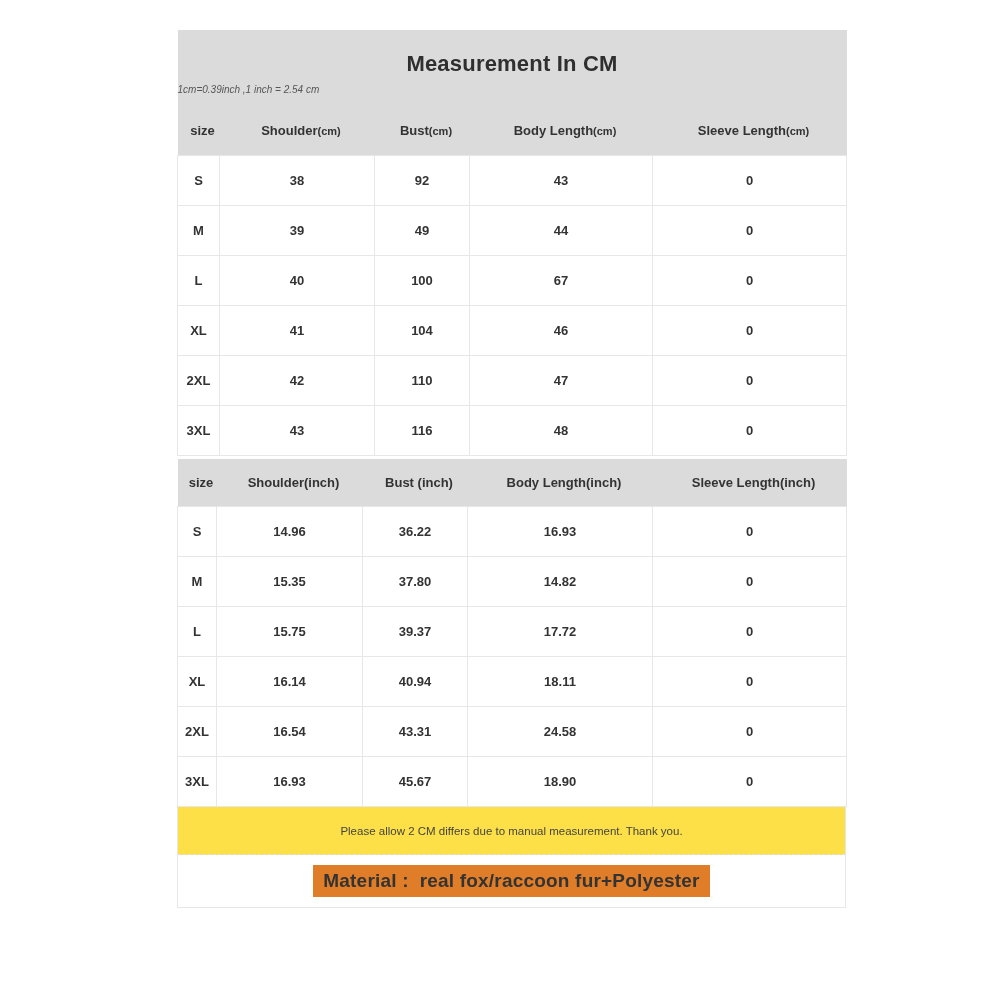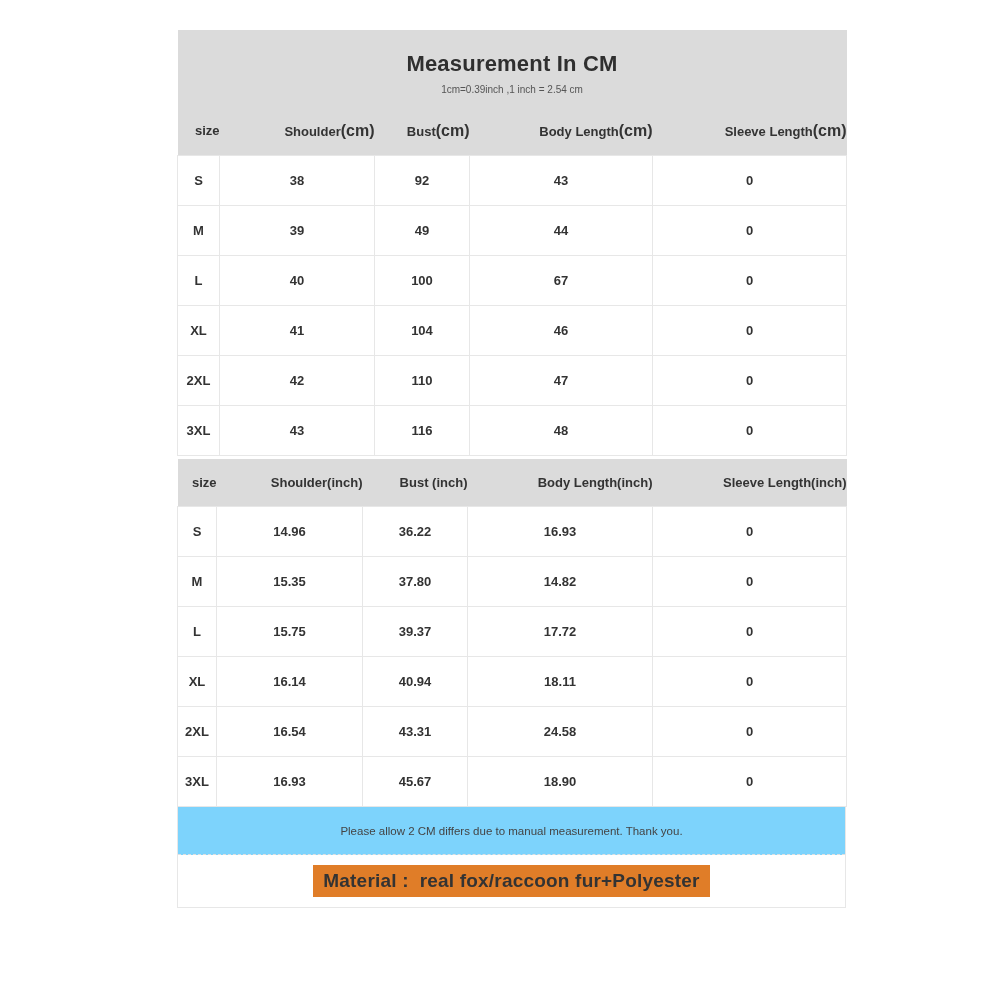--- a/index.html
+++ b/index.html
@@ -28,41 +28,41 @@
     font-weight:bold;color:var(--text-dark);
     padding:0;
   }
   th.title-cell{height:77px;vertical-align:middle;}
   .table-title{
     font-size:22px;font-weight:bold;color:#2f2f2f;
     text-align:center;padding-top:8px;letter-spacing:0.2px;
   }
   .table-subtitle{
     font-size:10px;font-weight:normal;color:var(--text-mid);
-    text-align:center;margin-top:7px;
+    text-align:left;margin-top:7px;font-style:italic;
   }
   tr.cols-row th{
-    height:48px;font-size:13px;text-align:right;vertical-align:middle;padding-left:8px;
-  }
-  .col-unit{font-size:16px;}
+    height:48px;font-size:13px;text-align:center;vertical-align:middle;padding-left:8px;
+  }
+  .col-unit{font-size:11px;}
   .col-unit.small{font-size:13px;}
   tbody td{
     height:50px;text-align:center;vertical-align:middle;
     font-size:13px;font-weight:bold;color:var(--text-dark);
     border:1px solid var(--border);background:#ffffff;
   }
   .footer{
     border-left:1px solid var(--border);
     border-right:1px solid var(--border);
     border-bottom:1px solid var(--border);
   }
   .note-row{
     height:48px;display:flex;align-items:center;justify-content:center;
     font-size:11.5px;color:#444444;
-    border-bottom:1px dashed #e0e0e0;background:#7dd3fc;
+    border-bottom:1px dashed #e0e0e0;background:#fde047;
   }
   .material-row{
     height:52px;display:flex;align-items:center;justify-content:center;
     background:#ffffff;
   }
   .material-highlight{
     background:var(--orange);color:var(--text-dark);
     font-weight:bold;font-size:19px;line-height:1;
     padding:6px 10px 7px 10px;white-space:pre;letter-spacing:0.2px;
   }

